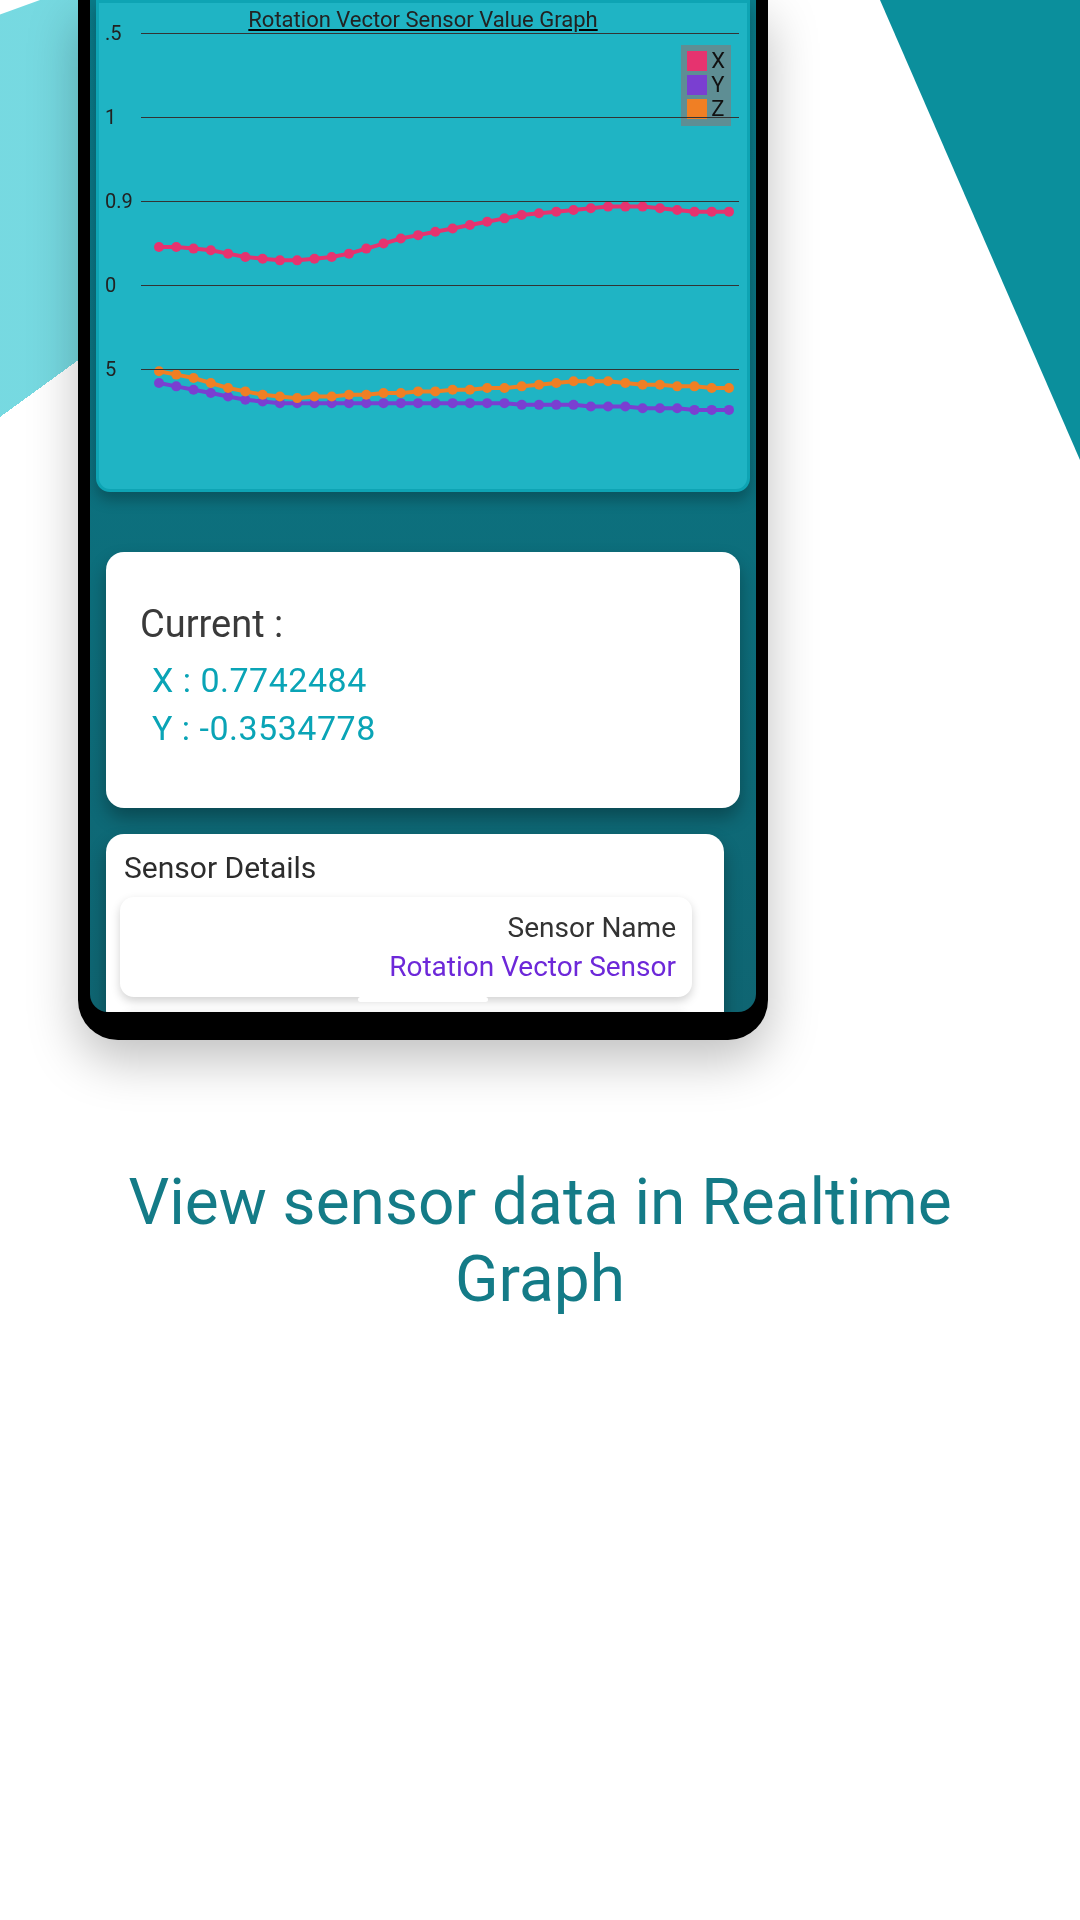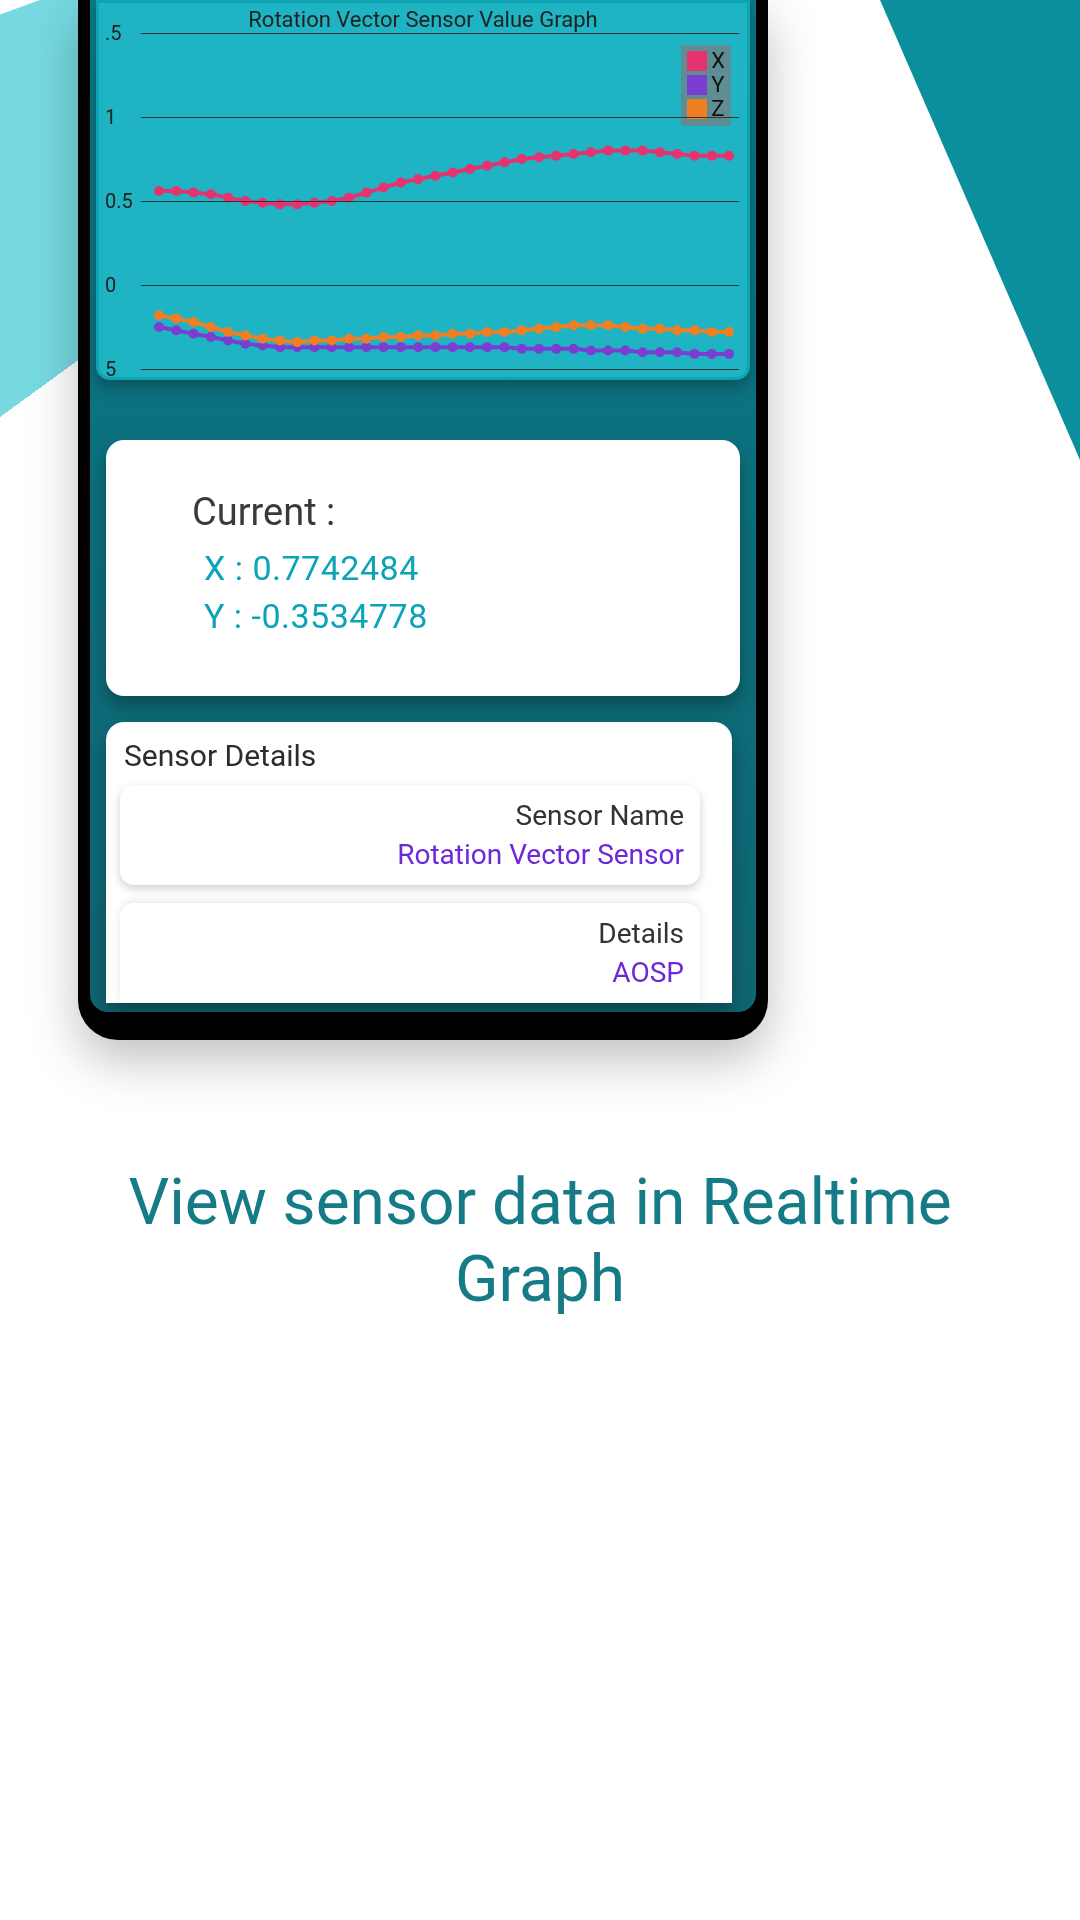--- a/index.html
+++ b/index.html
@@ -45,26 +45,27 @@
     position: absolute;
     bottom: 10px; left: 50%;
     transform: translateX(-50%);
     width: 130px; height: 5px;
     background: #fff; border-radius: 3px;
   }
 
   
   .chart-card {
     margin: 0 6px 0 6px;
-    height: 380px;
+    height: 492px;
     background: #1fb4c4;
     border: 3px solid #0ea4b4;
     border-radius: 0 0 14px 14px;
     position: relative;
     box-shadow: 0 8px 14px rgba(0,0,0,0.25);
+    text-decoration: underline;
   }
   .chart-title {
     text-align: center;
     font-size: 22px;
     color: #222;
     padding: 4px 0 2px;
   }
   .chart-body {
     position: absolute;
     top: 30px; left: 20px; right: 8px; bottom: 8px;
@@ -99,38 +100,38 @@
     width: calc(100% - 22px);
     height: 100%;
   }
 
   
   .current-card {
     margin: 60px 16px 0 16px;
     background: #fff;
     border-radius: 18px;
     box-shadow: 0 10px 18px rgba(0,0,0,0.3);
-    padding: 50px 60px 60px 86px;
+    padding: 50px 60px 60px 34px;
   }
   .current-title {
     font-size: 38px;
     color: #3a3a3a;
     margin-bottom: 14px;
   }
   .current-val {
     font-size: 34px;
     color: #0aa4b6;
     margin-left: 12px;
     margin-top: 8px;
     letter-spacing: 0.5px;
   }
 
   
   .details-card {
-    margin: 26px 24px 0 16px;
+    margin: 26px 32px 0 16px;
     background: #fff;
     border-radius: 18px 18px 0 0;
     box-shadow: 0 10px 18px rgba(0,0,0,0.3);
     padding: 16px 32px 0 14px;
   }
   .details-heading {
     font-size: 30px;
     color: #2c2c2c;
     margin: 0 0 12px 4px;
   }
@@ -290,21 +291,21 @@
           <div class="legend-row">
               <span class="legend-sw" style="background:#f07f24"></span>
               <span>Z</span>
             </div>
         </div>
       <div class="gridline" style="top: 0px;"></div>
           <div class="y-tick" style="top: 0px;">.5</div>
           <div class="gridline" style="top: 84px;"></div>
           <div class="y-tick" style="top: 84px;">1</div>
           <div class="gridline" style="top: 168px;"></div>
-          <div class="y-tick" style="top: 168px;">0.5</div>
+          <div class="y-tick" style="top: 168px;">0.9</div>
           <div class="gridline" style="top: 252px;"></div>
           <div class="y-tick" style="top: 252px;">0</div>
           <div class="gridline" style="top: 336px;"></div>
           <div class="y-tick" style="top: 336px;">5</div>
         </div>
     </div>
 
     <div class="current-card">
       <div class="current-title">Current :</div>
       <div class="current-val">X : 0.7742484</div>

